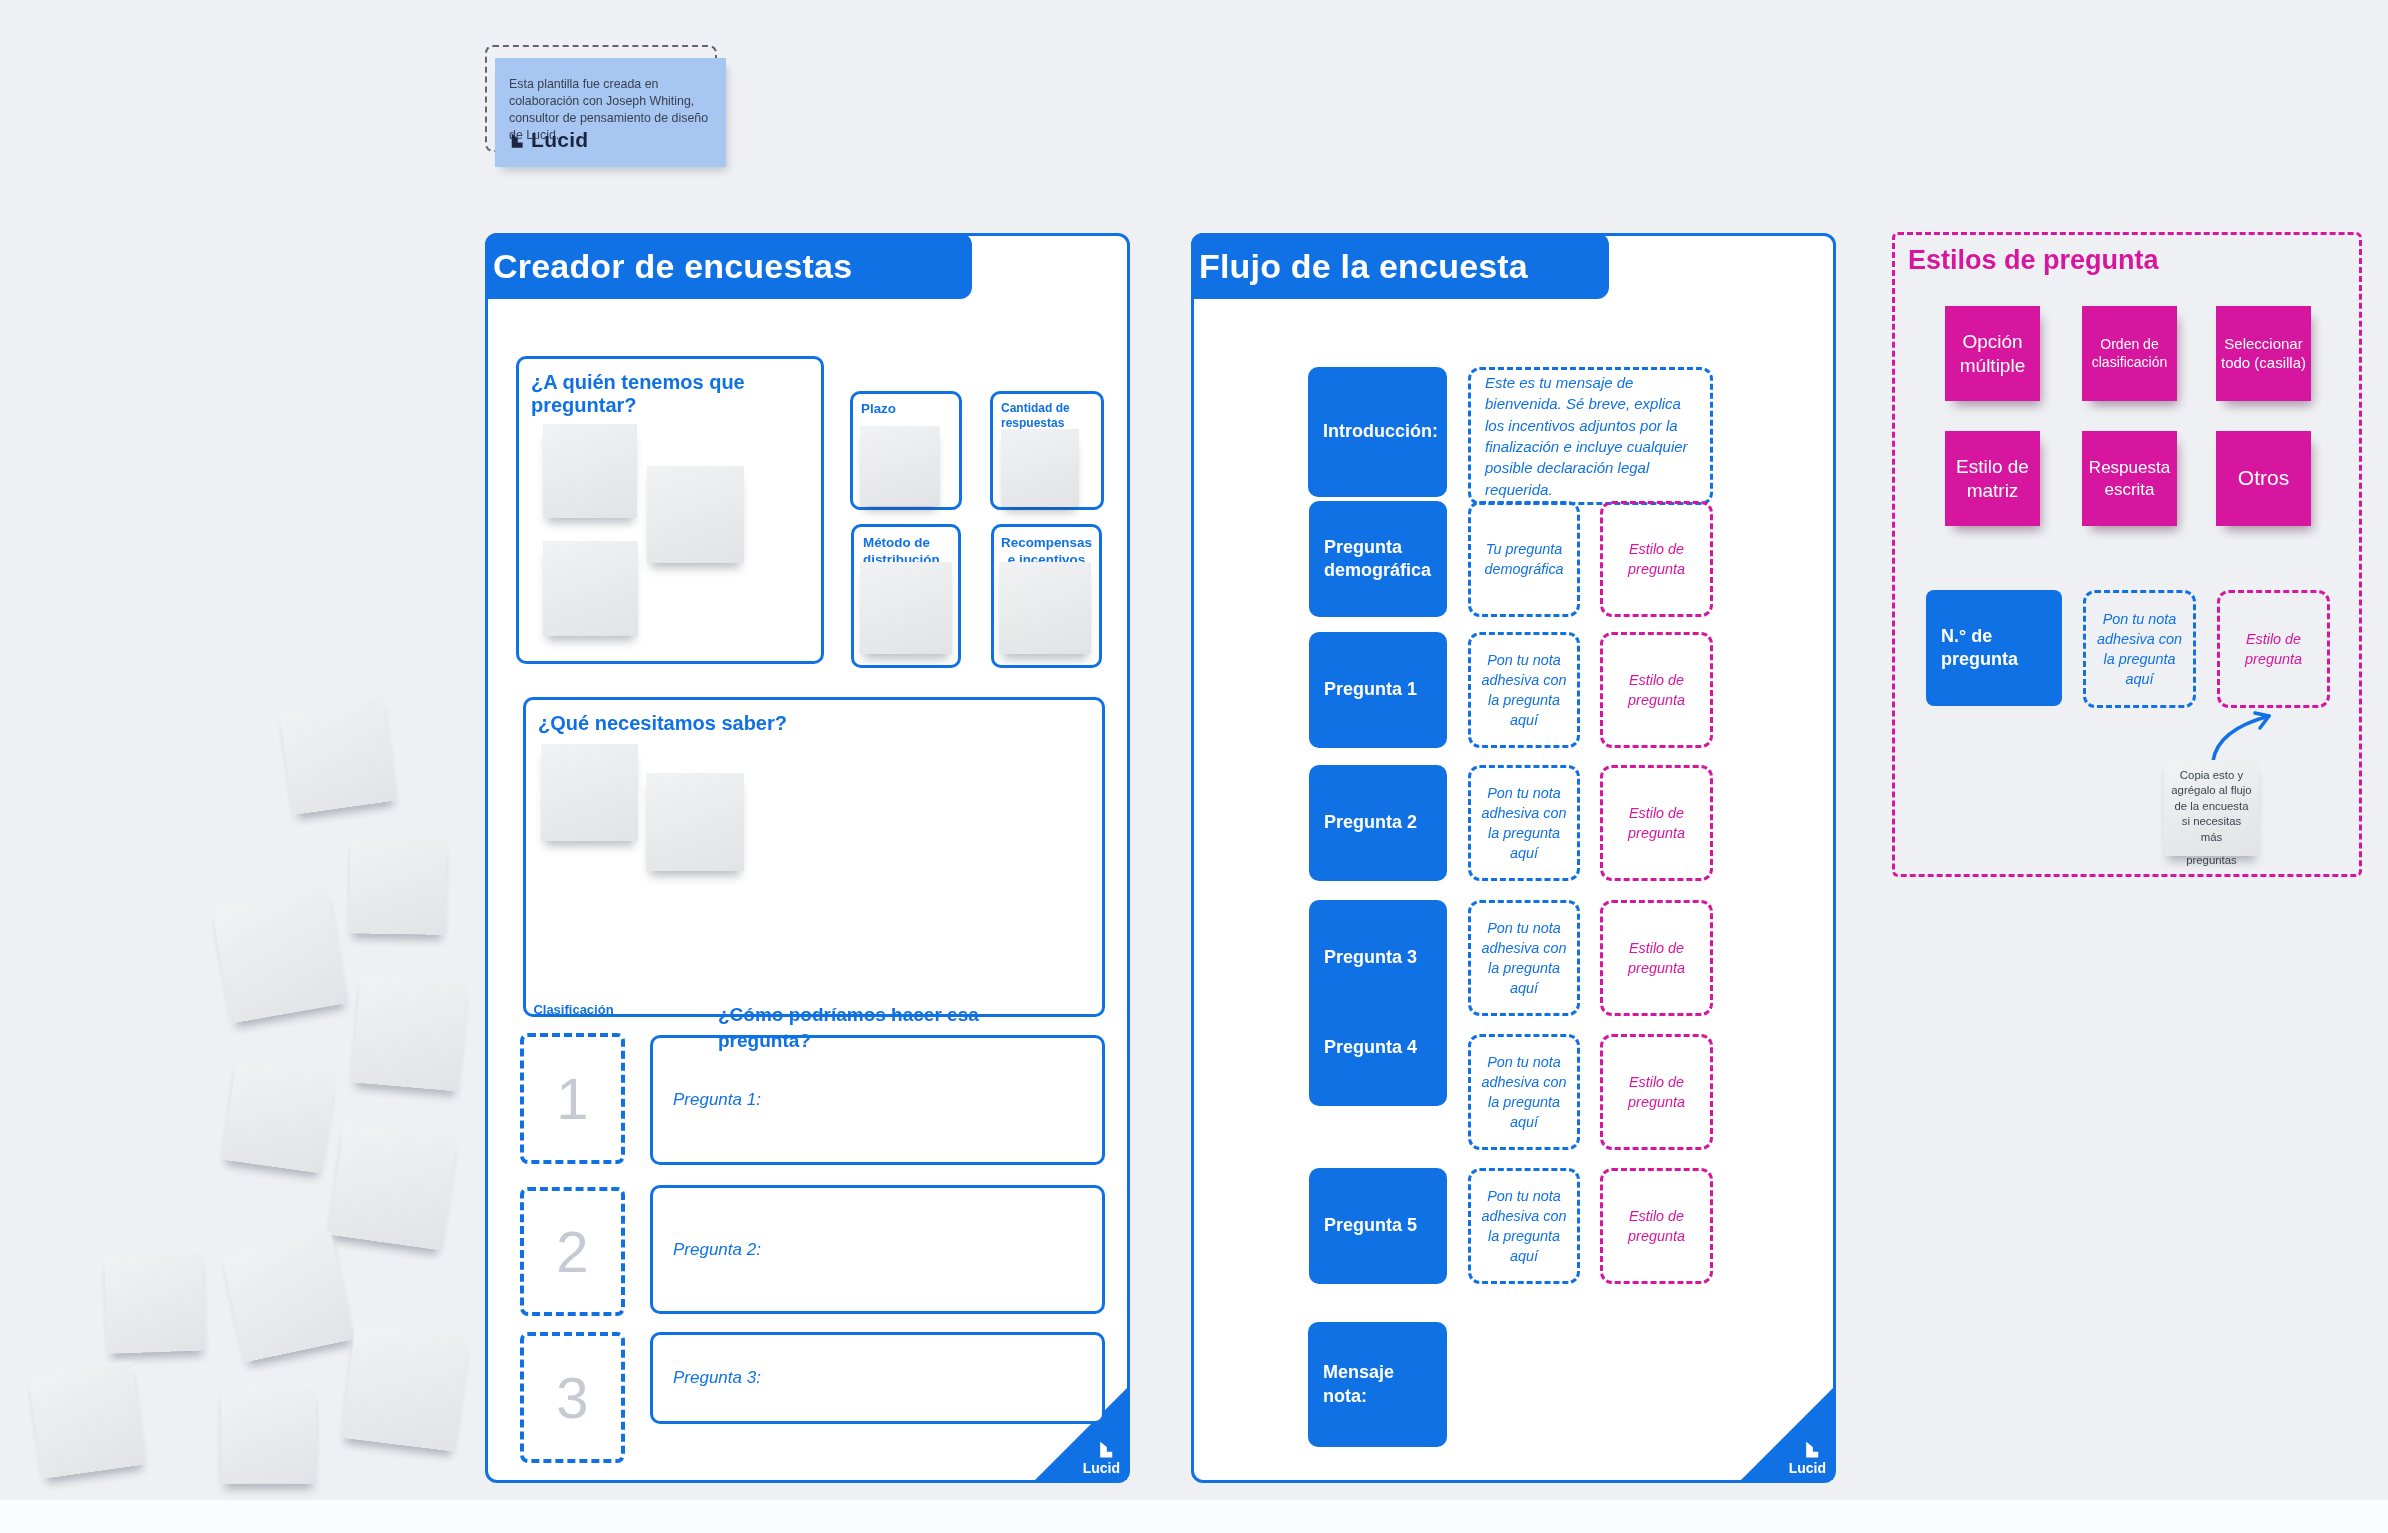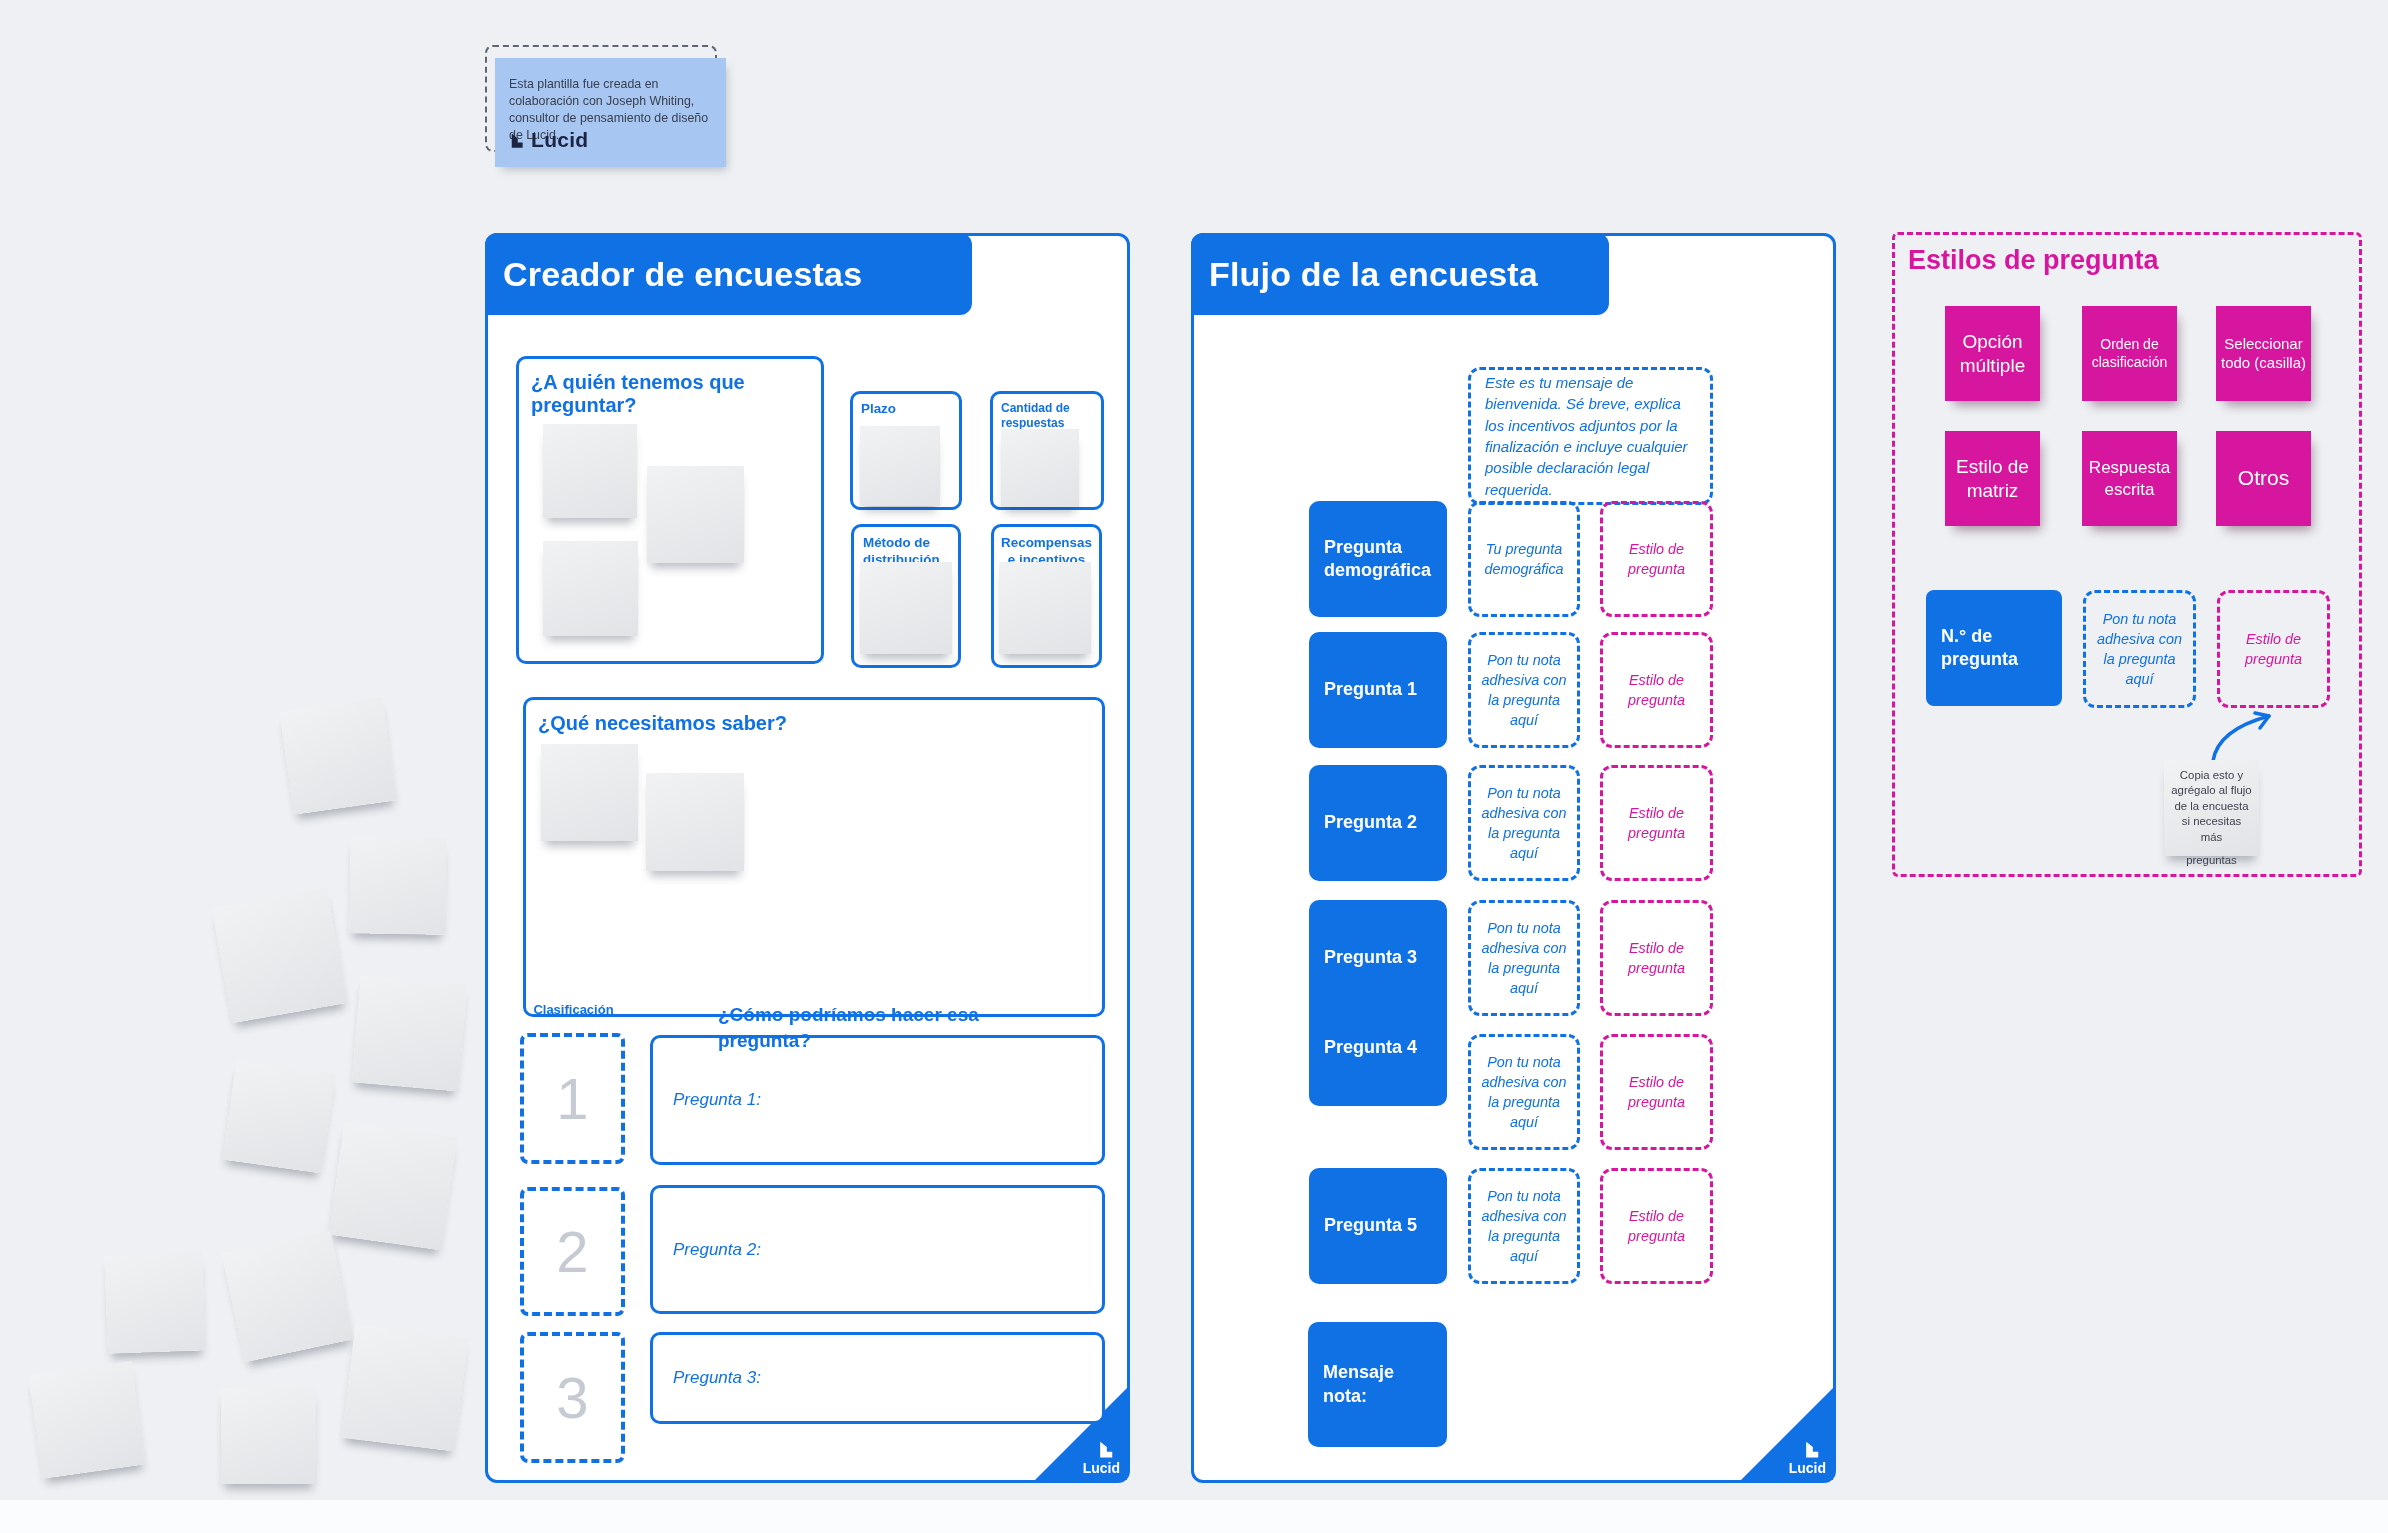--- a/index.html
+++ b/index.html
@@ -27,23 +27,23 @@
     color:#fff;
     display:flex;align-items:center;justify-content:center;text-align:center;
     box-shadow:5px 8px 10px -4px rgba(60,5,45,.40);
     line-height:1.25;
   }
   .panel{
     position:absolute;background:#fff;
     border:3px solid var(--blue);border-radius:12px;
   }
   .panel-header{
-    position:absolute;top:-3px;left:-3px;height:82px;
+    position:absolute;top:-3px;left:-3px;height:66px;
     background:var(--blue);border-radius:12px 12px 12px 0;
-    display:flex;align-items:center;padding:0 18px;
+    display:flex;align-items:center;padding:0 8px;
     color:#fff;font-weight:bold;font-size:34px;letter-spacing:0.2px;
   }
   .bluebox{position:absolute;background:#fff;border:3px solid var(--blue);border-radius:10px;}
   .box-label{color:var(--blue);font-weight:bold;}
   .smalllabel{color:var(--blue);font-weight:bold;font-size:13.4px;line-height:1.25;}
   .rankbox{
     position:absolute;border:4px dashed var(--blue);border-radius:8px;
     display:flex;align-items:center;justify-content:center;
     font-size:58px;color:#c6cbd3;background:transparent;
   }
@@ -191,20 +191,23 @@
       </svg>
     <span class="brand">Lucid</span>
   </div>
 </div>
 
 <div class="panel" style="left:1191px;top:233px;width:645px;height:1250px;">
   <div class="panel-header" style="width:418px;">
     <span>Flujo de la encuesta</span>
   </div>
 
+  <div class="flowlabel" style="left:114px;top:131px;width:139px;height:130px;">
+    <span>Introducción:</span>
+  </div>
   <div class="dashblue" style="left:274px;top:131px;width:245px;height:138px;">
     <div class="notetext-left">Este es tu mensaje de bienvenida. Sé breve, explica los incentivos adjuntos por la finalización e incluye cualquier posible declaración legal requerida.</div>
   </div>
 
   <div class="flowlabel" style="left:115px;top:265px;width:138px;height:116px;">
     <span>Pregunta demográfica</span>
   </div>
   <div class="dashblue" style="left:274px;top:265px;width:112px;height:116px;">
     <div class="notetext">Tu pregunta demográfica</div>
   </div>

